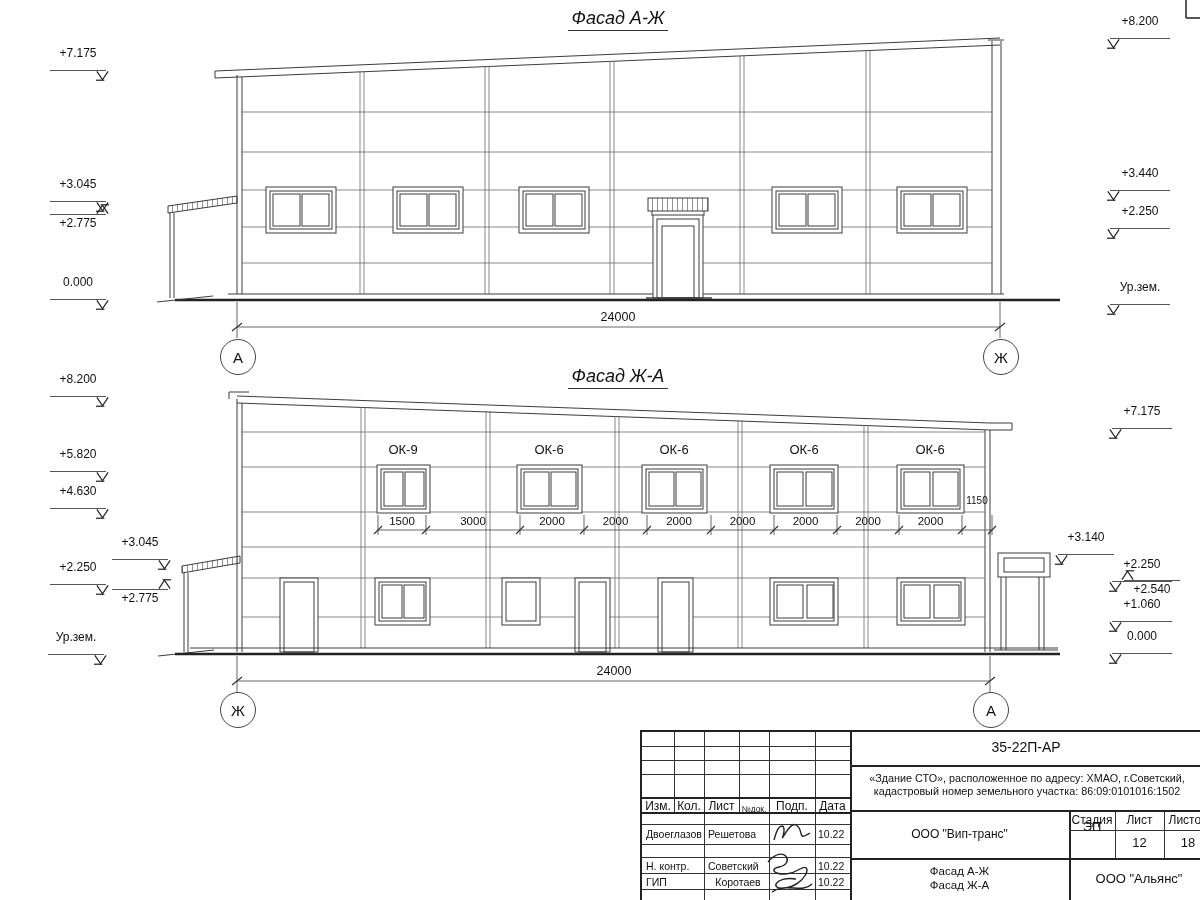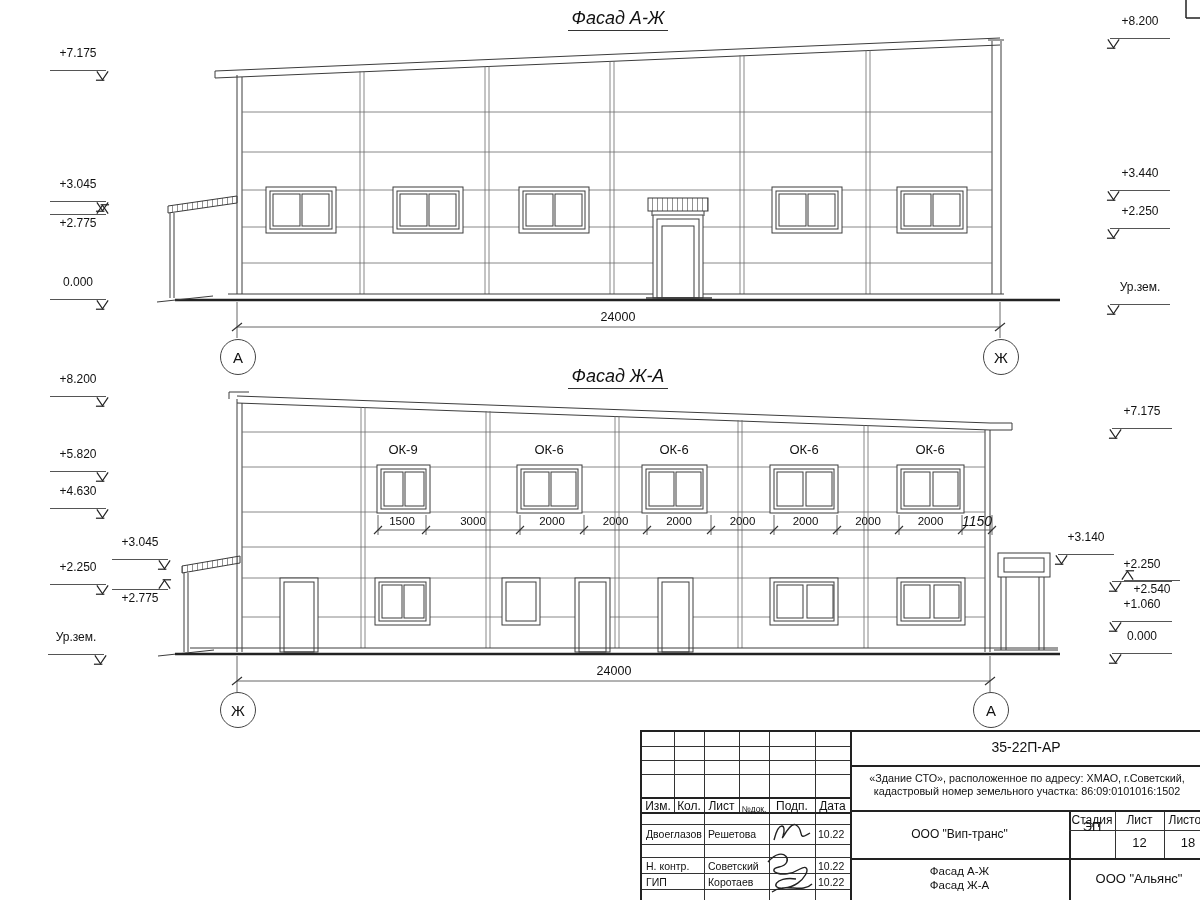--- a/index.html
+++ b/index.html
@@ -374,21 +374,21 @@
 
   <div class="sdim" style="left:378px;top:515px;width:48px;">1500</div>
   <div class="sdim" style="left:426px;top:515px;width:94px;">3000</div>
   <div class="sdim" style="left:520px;top:515px;width:64px;">2000</div>
   <div class="sdim" style="left:584px;top:515px;width:63px;">2000</div>
   <div class="sdim" style="left:647px;top:515px;width:64px;">2000</div>
   <div class="sdim" style="left:711px;top:515px;width:63px;">2000</div>
   <div class="sdim" style="left:774px;top:515px;width:63px;">2000</div>
   <div class="sdim" style="left:837px;top:515px;width:62px;">2000</div>
   <div class="sdim" style="left:899px;top:515px;width:63px;">2000</div>
-  <div class="sdim" style="left:960px;top:515px;width:34px;font-size:14px;font-style:italic;">1150</div>
+  <div class="sdim" style="left:960px;top:494px;width:34px;font-size:10px;">1150</div>
 
   <div class="tb">
 
     <div class="ln" style="left:32px;top:0;width:1px;height:80px;"></div>
     <div class="ln" style="left:62px;top:0;width:1px;height:168px;"></div>
     <div class="ln" style="left:97px;top:0;width:1px;height:80px;"></div>
     <div class="ln" style="left:127px;top:0;width:1px;height:168px;"></div>
     <div class="ln" style="left:173px;top:0;width:1px;height:168px;"></div>
     <div class="ln bold" style="left:208px;top:0;width:2px;height:168px;"></div>
     <div class="ln bold" style="left:427px;top:78px;width:2px;height:90px;"></div>
@@ -434,21 +434,21 @@
 
     <div class="txt small" style="left:4px;top:96px;width:58px;">Двоеглазов</div>
     <div class="txt small" style="left:66px;top:96px;width:60px;">Решетова</div>
     <div class="txt small" style="left:176px;top:96px;width:30px;">10.22</div>
 
     <div class="txt small" style="left:4px;top:128px;width:58px;">Н. контр.</div>
     <div class="txt small" style="left:66px;top:128px;width:60px;">Советский</div>
     <div class="txt small" style="left:176px;top:128px;width:30px;">10.22</div>
 
     <div class="txt small" style="left:4px;top:144px;width:58px;">ГИП</div>
-    <div class="txt small" style="left:66px;top:144px;width:60px;">Коротаев</div>
+    <div class="txt small" style="left:66px;top:144px;width:60px;text-align:center;">Коротаев</div>
     <div class="txt small" style="left:176px;top:144px;width:30px;">10.22</div>
 
     <svg style="position:absolute;left:128px;top:84px;" width="46" height="30" viewBox="0 0 46 30">
       <path d="M4,24 C9,4 17,8 13,20 C10,28 20,5 26,9 C35,14 26,26 40,17" fill="none" stroke="#222" stroke-width="1.4"></path>
     </svg>
     <svg style="position:absolute;left:120px;top:114px;" width="58" height="52" viewBox="0 0 58 52">
       <path d="M6,16 C22,-3 34,18 17,21 C3,24 20,34 38,23 C52,15 44,40 22,42 C8,44 12,30 34,33 M10,46 C24,36 40,48 50,38" fill="none" stroke="#222" stroke-width="1.4"></path>
     </svg>
   </div>
 

